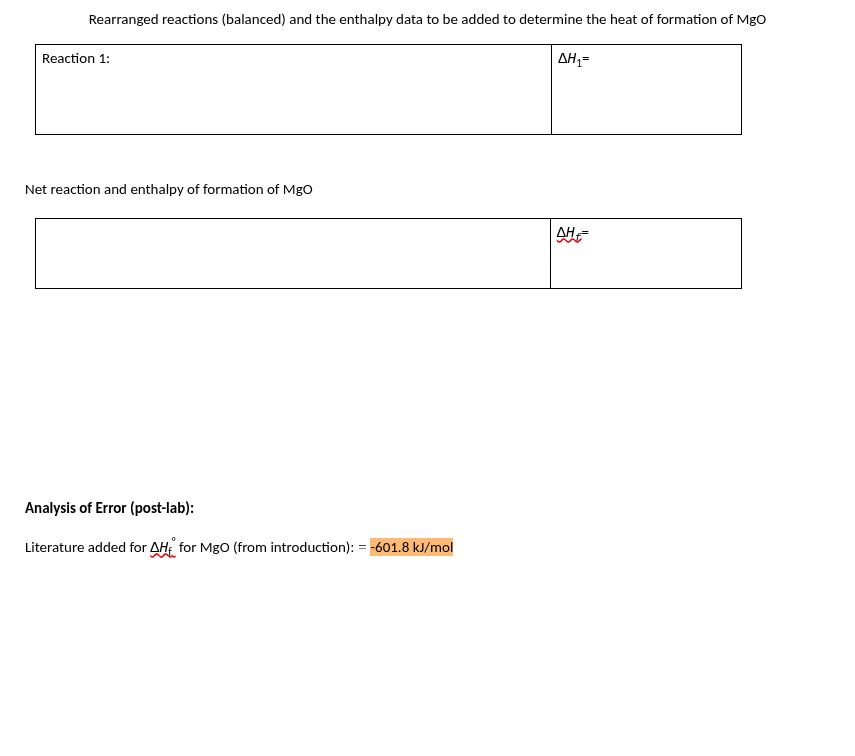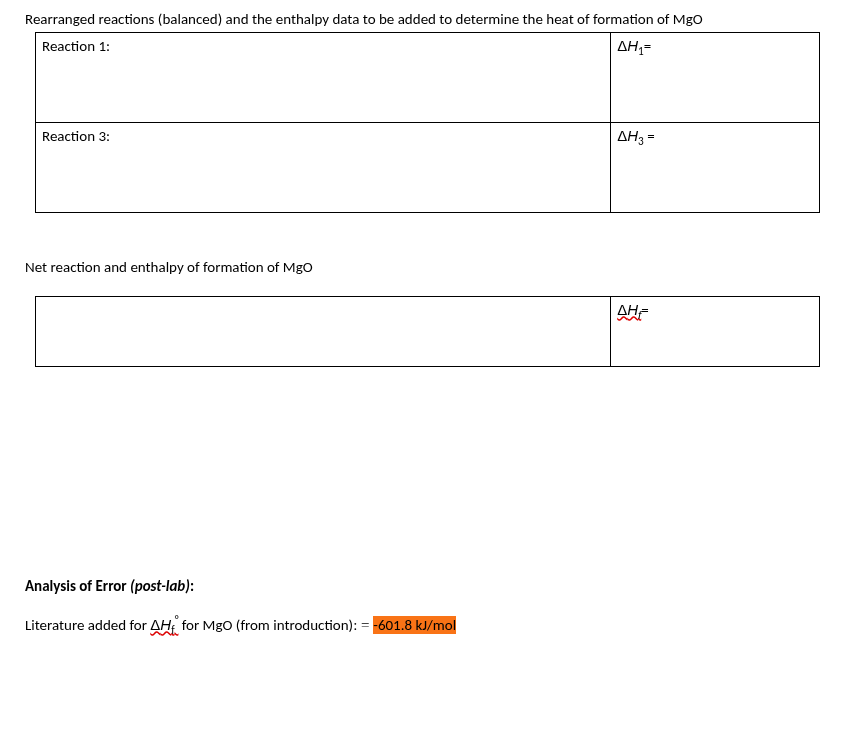--- a/index.html
+++ b/index.html
@@ -4,74 +4,66 @@
   <style>
     * { box-sizing: border-box; margin: 0; padding: 0; }
     body {
       font-family: Calibri, Arial, sans-serif;
       font-size: 15px;
       color: #000;
       background: #fff;
       width: 855px;
       padding: 10px 25px;
     }
-    .intro { margin-bottom: 2px; line-height: 1.3; }
+    .intro { margin-bottom: 14px; line-height: 1.3; text-align: center; }
     table.grid {
       border-collapse: collapse;
-      width: 785px;
+      width: 707px;
       margin-left: 10px;
     }
     table.grid td {
       border: 1px solid #000;
       vertical-align: top;
       padding: 4px 6px;
     }
     .col-left { width: 576px; height: 90px; }
     .col-right { width: 209px; height: 90px; }
     .net-row-left { width: 576px; height: 70px; }
     .net-row-right { width: 209px; height: 70px; }
     .net-heading { margin-top: 45px; margin-bottom: 20px; }
     .analysis { margin-top: 210px; font-weight: bold; }
-    .analysis .postlab { font-style: italic; font-weight: bold; }
+    .analysis .postlab { font-weight: bold; }
     .litvalue { margin-top: 18px; }
     .wavy-red {
       text-decoration: underline wavy #d00;
       text-decoration-skip-ink: none;
     }
-    .hl { background: #f97316; }
+    .hl { background: #fdba74; }
     sub { font-size: 0.75em; vertical-align: sub; }
     sup { font-size: 0.75em; vertical-align: super; }
     .dh {
-      font-family: Liberation Sans, sans-serif;
+      font-family: Liberation Mono, monospace;
       font-style: italic;
     }
     .delta { font-style: normal; }
     .lit-equals { font-family: 'Cambria Math', serif; }
   </style>
 </head>
 <body>
 
 <div class="intro">Rearranged reactions (balanced) and the enthalpy data to be added to determine the heat of formation of MgO</div>
 
 <table class="grid">
   <tbody>
       <tr>
     <td class="col-left">
       <span>Reaction 1:</span>
     </td>
     <td class="col-right">
       <span class="dh"><span class="delta">Δ</span>H</span><sub>1</sub><span>=</span>
-    </td>
-  </tr>
-  <tr>
-    <td class="col-left">
-      <span>Reaction 3:</span>
-    </td>
-    <td class="col-right">
-      <span class="dh"><span class="delta">Δ</span>H</span><sub>3</sub><span> =</span>
     </td>
   </tr>
 </tbody>
   </table>
 
 <div class="net-heading">Net reaction and enthalpy of formation of MgO</div>
 
 <table class="grid">
   <tbody>
       <tr>

